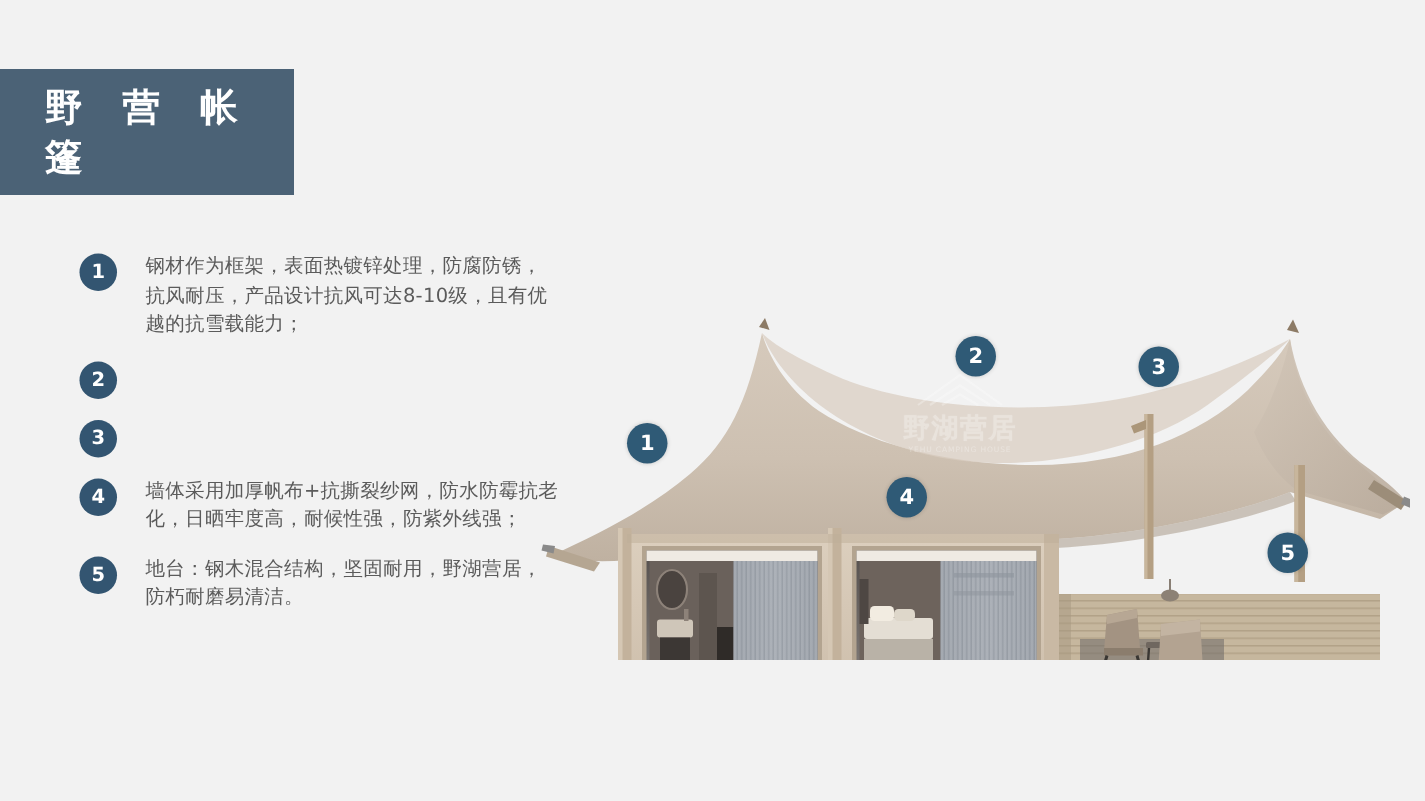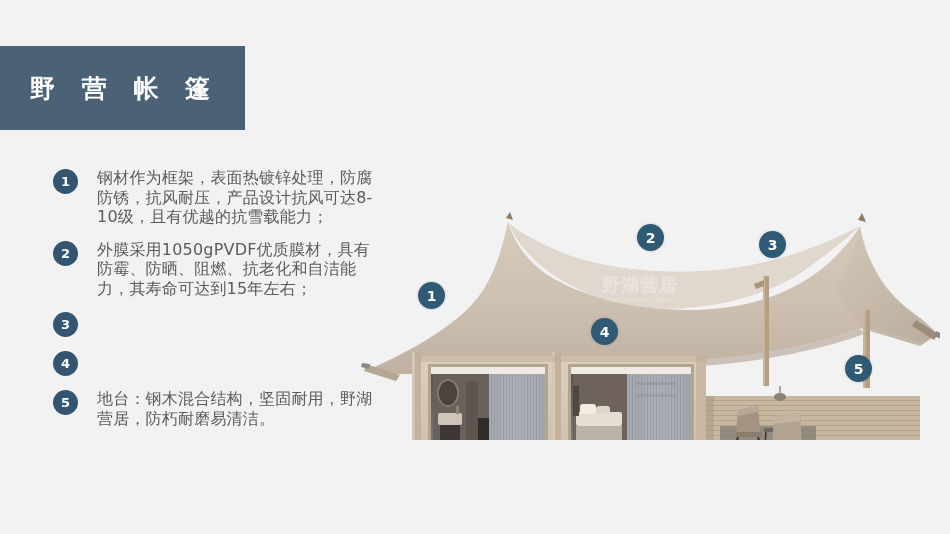--- a/index.html
+++ b/index.html
@@ -7,21 +7,21 @@
   body{
     width:950px;height:534px;
     background:#f2f2f2;
     font-family:"DejaVu Sans","Liberation Sans",sans-serif;
     overflow:hidden;position:relative;
   }
   #page{position:absolute;inset:0;background:#f2f2f2;}
 
   
   .title-bar{
-    position:absolute;left:0;top:46px;width:245px;height:84px;
+    position:absolute;left:0;top:46px;width:196px;height:84px;
     background:#4b6276;
     box-sizing:border-box;
     display:flex;align-items:center;
   }
   .title-bar .title-text{
     color:#ffffff;font-size:25px;font-weight:bold;
     letter-spacing:9px;margin-left:30px;
     font-family:"DejaVu Sans","Liberation Sans",sans-serif;
   }
 
@@ -29,21 +29,21 @@
   .spec-list{position:absolute;left:53px;top:168px;width:320px;}
   .spec-item{display:flex;align-items:flex-start;margin-bottom:13px;}
   .badge{
     flex:0 0 auto;width:25px;height:25px;border-radius:50%;
     background:#335571;color:#fff;
     font-size:13px;font-weight:bold;
     display:flex;align-items:center;justify-content:center;
     margin-top:1px;
   }
   .spec-text{
-    margin-left:19px;font-size:16px;line-height:19.5px;
+    margin-left:19px;font-size:13px;line-height:19.5px;
     color:#5b5b5b;letter-spacing:.2px;
   }
 
   
   .tent-figure{position:absolute;left:360px;top:150px;width:580px;height:290px;}
   .tent-figure svg{display:block;width:580px;height:290px;}
 
   
   .callout{
     position:absolute;width:27px;height:27px;border-radius:50%;
@@ -79,29 +79,29 @@
 
   <div class="spec-list">
 
     <div class="spec-item">
       <div class="badge">1</div>
       <div class="spec-text">钢材作为框架，表面热镀锌处理，防腐防锈，抗风耐压，产品设计抗风可达8-10级，且有优越的抗雪载能力；</div>
     </div>
 
     <div class="spec-item">
       <div class="badge">2</div>
-      <div class="spec-text">外膜采用1050gPVDF优质膜材，具有防霉、防晒、阻燃、抗老化和自洁能力，其寿命可达到15年左右；</div>
     </div>
 
     <div class="spec-item">
       <div class="badge">3</div>
     </div>
 
     <div class="spec-item">
       <div class="badge">4</div>
+      <div class="spec-text">墙体采用加厚帆布+抗撕裂纱网，防水防霉抗老化，日晒牢度高，耐候性强，防紫外线强；</div>
     </div>
 
     <div class="spec-item">
       <div class="badge">5</div>
       <div class="spec-text">地台：钢木混合结构，坚固耐用，野湖营居，防朽耐磨易清洁。</div>
     </div>
 
   </div>
 
   <div class="tent-figure">

